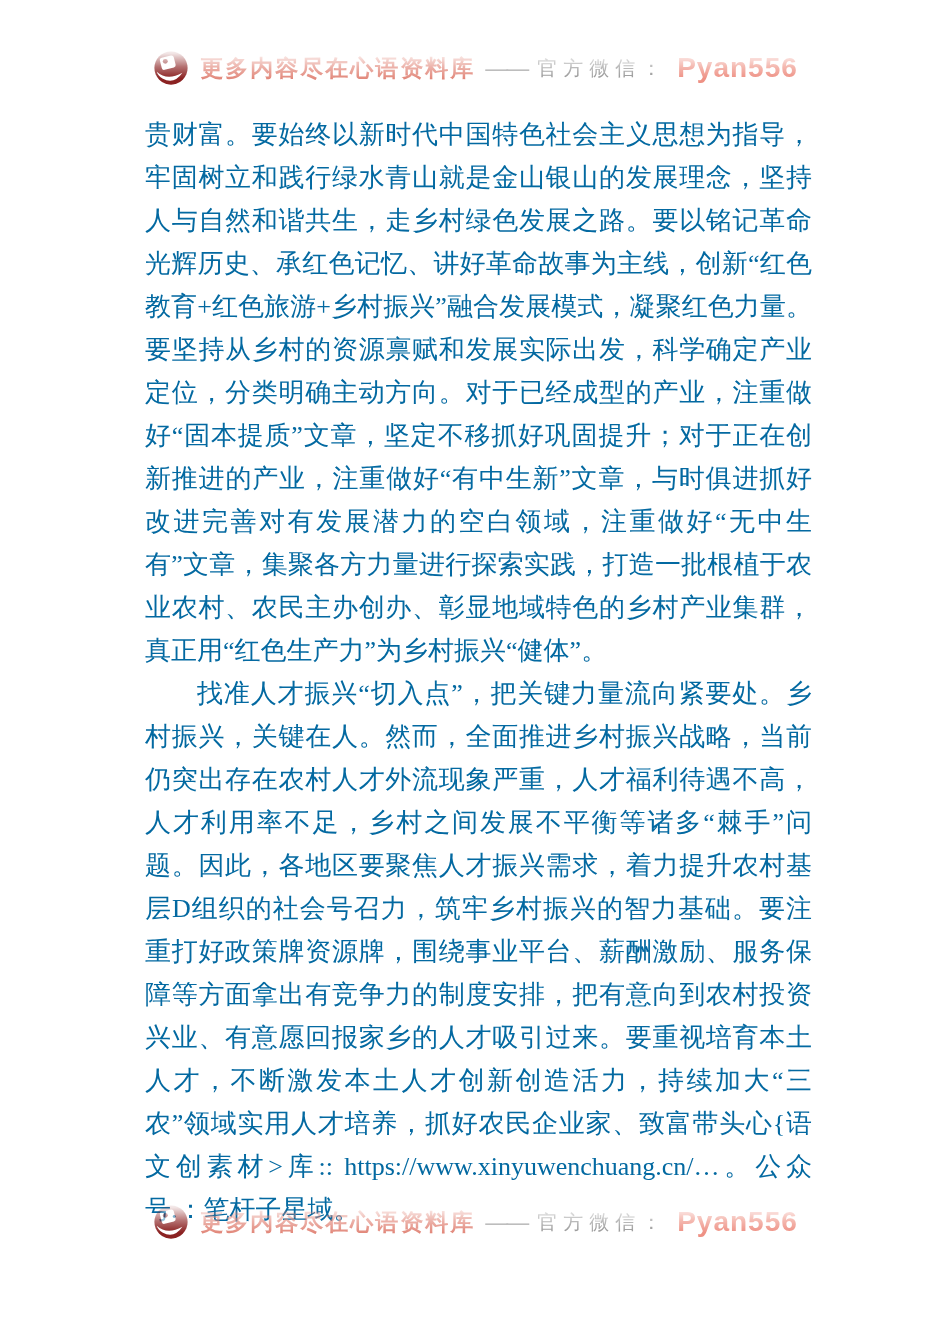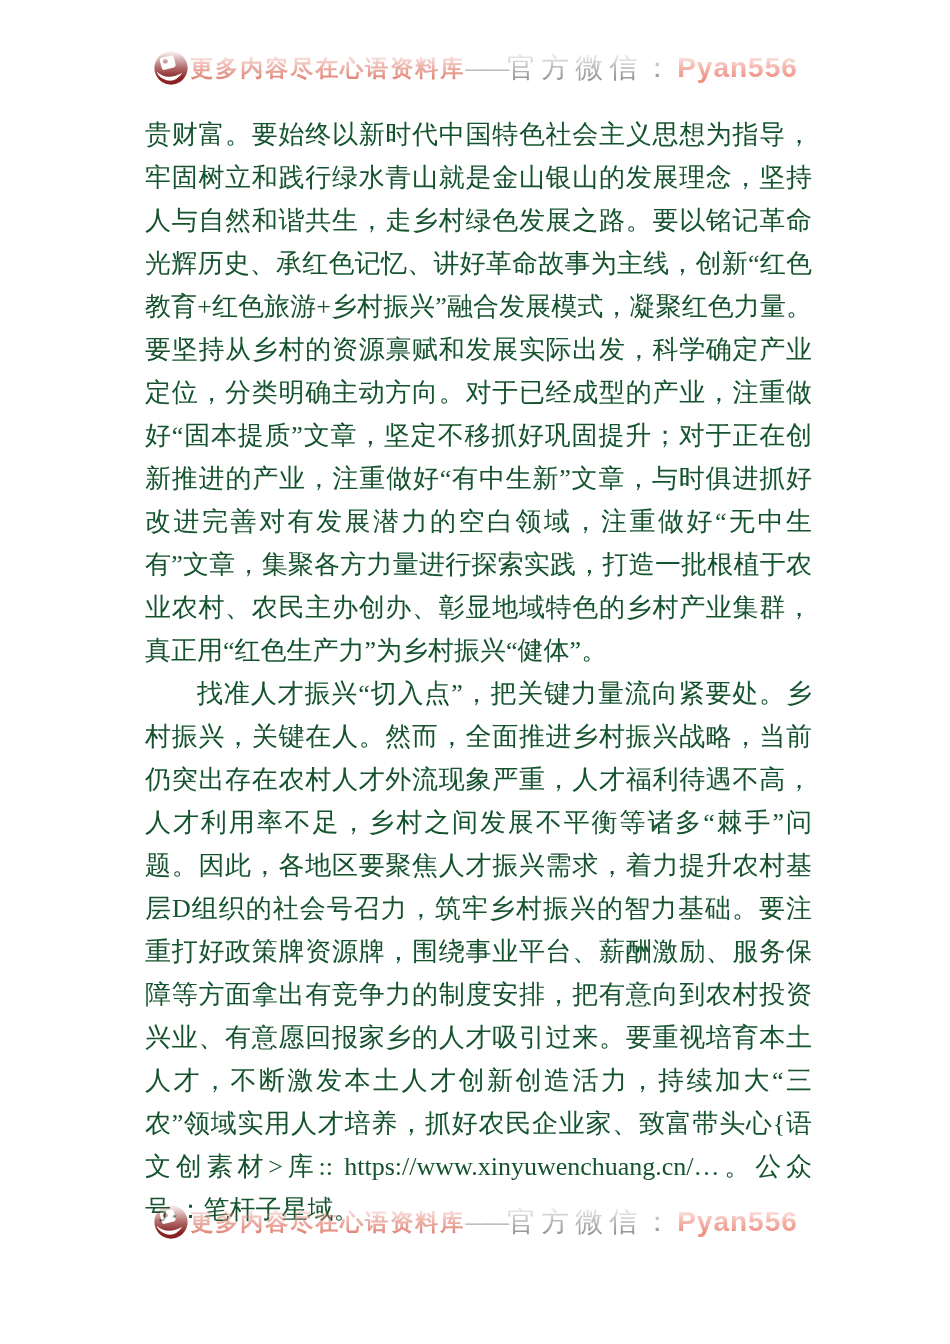--- a/index.html
+++ b/index.html
@@ -18,20 +18,21 @@
 
   
   .watermark {
     position: absolute;
     left: 0;
     right: 0;
     height: 48px;
     display: flex;
     justify-content: center;
     align-items: center;
+    gap: 10px;
     white-space: nowrap;
     font-family: "Liberation Sans", "DejaVu Sans", sans-serif;
     
     -webkit-mask-image: linear-gradient(to bottom,
         rgba(0,0,0,0) 0%, rgba(0,0,0,0.12) 20%,
         rgba(0,0,0,0.65) 48%, #000 72%);
     mask-image: linear-gradient(to bottom,
         rgba(0,0,0,0) 0%, rgba(0,0,0,0.12) 20%,
         rgba(0,0,0,0.65) 48%, #000 72%);
   }
@@ -47,38 +48,38 @@
   .wm-brand {
     font-size: 23px;
     letter-spacing: 2px;
     font-weight: bold;
   }
   .wm-dash {
     font-size: 23px;
     letter-spacing: -2px;
   }
   .wm-label {
-    font-size: 28px;
+    font-size: 20px;
     letter-spacing: 6px;
   }
   .wm-id {
     font-size: 28px;
     font-weight: bold;
     letter-spacing: 1px;
   }
 
   
   .body-text {
     position: absolute;
     top: 113px;
     left: 145px;
     width: 667px;
     font-size: 26px;
     line-height: 43px;
-    color: #14532d;
+    color: #0369a1;
     text-align: justify;
     text-justify: inter-character;
     overflow-wrap: break-word;
   }
   .para {
     margin: 0;
   }
   .para.indent {
     text-indent: 2em;
   }

